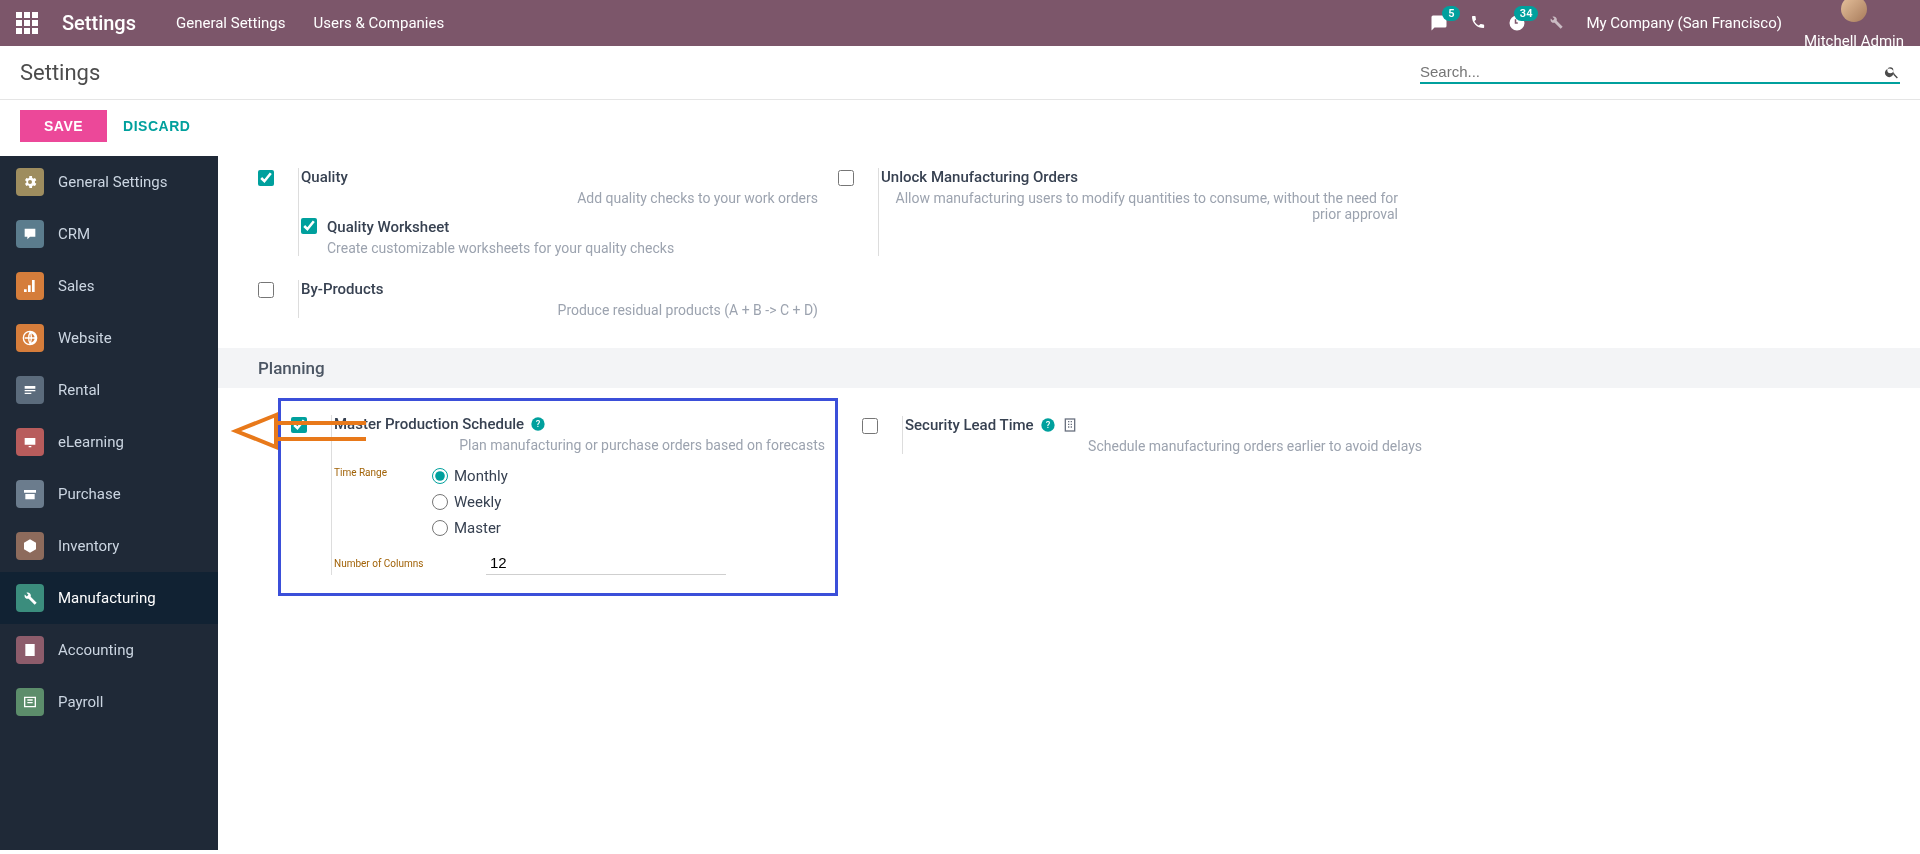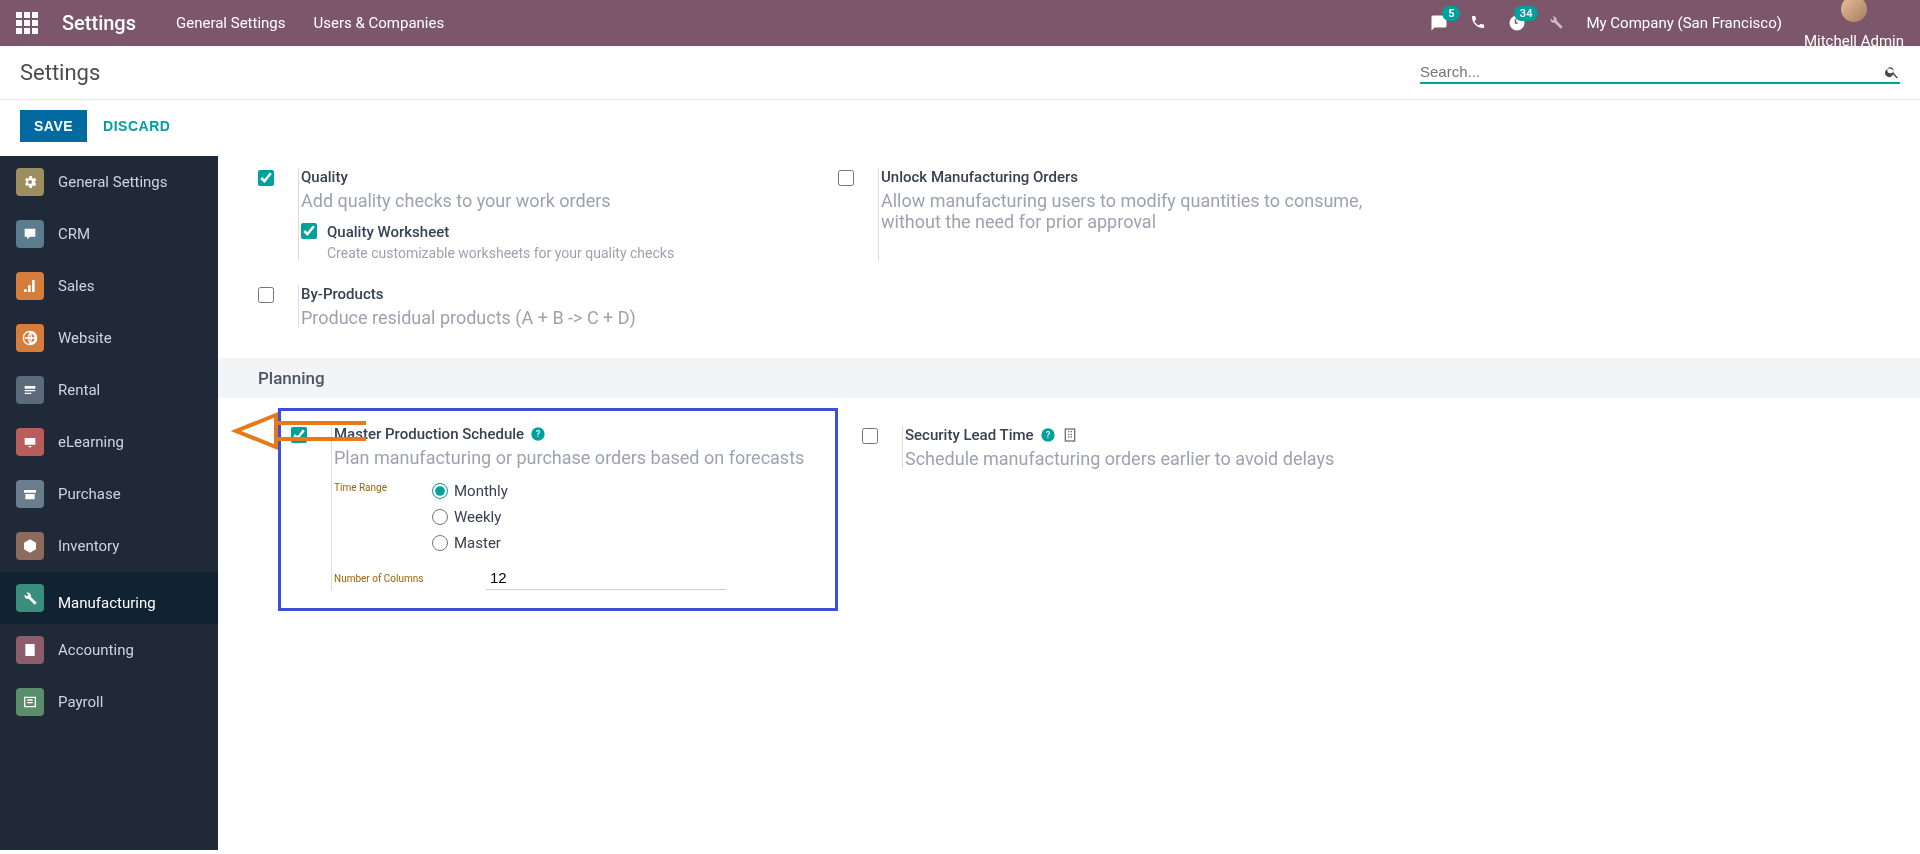--- a/index.html
+++ b/index.html
@@ -22,30 +22,30 @@
   
   
   .ctrl { display: flex; align-items: center; padding: 14px 20px; gap: 16px; border-bottom: 1px solid #e5e5e5; }
   .crumb { font-size: 22px; color: #4c4c4c; flex: 0 0 auto; }
   .ctrl .spacer { flex: 1; }
   .search-wrap { display: flex; align-items: flex-end; border-bottom: 2px solid #00a09d; width: 480px; padding: 2px 0; }
   .search-wrap input { border: none; outline: none; flex: 1; font-size: 15px; background: transparent; }
   .search-ico { width: 16px; height: 16px; color: #4c4c4c; margin-left: 8px; }
   
   .btnrow { padding: 10px 20px 14px; display: flex; align-items: center; gap: 16px; }
-  .btn-save { background: #0369a1; color: #fff; border: none; padding: 8px 14px; font-weight: 700; font-size: 14px; letter-spacing: .5px; cursor: pointer; text-align: right; }
+  .btn-save { background: #ec4899; color: #fff; border: none; padding: 8px 24px; font-weight: 700; font-size: 14px; letter-spacing: .5px; cursor: pointer; text-align: right; }
   .btn-discard { color: #00a09d; background: none; border: none; font-weight: 600; font-size: 14px; letter-spacing: .5px; cursor: pointer; }
   
   
   .main { display: flex; height: calc(854px - 46px - 66px - 48px); }
   .sidebar { width: 218px; background: #1f2937; color: #cbd5e1; overflow-y: auto; position: relative; }
   .sidebar::-webkit-scrollbar { width: 8px; }
   .sidebar::-webkit-scrollbar-thumb { background: #4b5563; }
   .side-item { display: flex; align-items: center; gap: 14px; padding: 12px 16px; cursor: pointer; font-size: 15px; }
-  .side-item.active { background: #112233; color: #fff; align-items: flex-end; }
+  .side-item.active { background: #112233; color: #fff; }
   .side-ico { width: 28px; height: 28px; border-radius: 4px; display: flex; align-items: center; justify-content: center; flex-shrink: 0; }
   .ico-gear { background: #9e8d5f; }
   .ico-crm { background: #5b7c8d; }
   .ico-sales { background: #d57d3b; }
   .ico-rental { background: #5b6b7c; }
   .ico-web { background: #d67d3b; }
   .ico-elearn { background: #b85c5c; }
   .ico-purch { background: #6b7c8d; }
   .ico-inv { background: #8d6b5c; }
   .ico-mrp { background: #3b8d7d; }
@@ -55,21 +55,21 @@
   
   .content { flex: 1; background: #fff; overflow-y: auto; position: relative; padding: 0 0 30px 0; }
   .content::-webkit-scrollbar { width: 10px; }
   .content::-webkit-scrollbar-thumb { background: #ccc; }
   
   .section-row { display: flex; padding: 4px 30px 4px 30px; }
   .setting-box { flex: 1; display: flex; padding: 8px 10px; max-width: 580px; }
   .setting-chk { width: 40px; padding-top: 2px; }
   .setting-body { flex: 1; border-left: 1px solid #ddd; padding-left: 2px; }
   .setting-title { font-size: 15px; color: #374151; font-weight: 500; display:flex; align-items:center; gap:6px; }
-  .setting-desc { font-size: 18px; color: #9ca3af; margin-top: 4px; }
+  .setting-desc { font-size: 14px; color: #9ca3af; margin-top: 4px; text-align: right; }
   .sub-setting { margin-top: 12px; display:flex; align-items:flex-start; gap:10px; }
   .sub-setting .sub-label { font-size: 15px; font-weight: 500; }
   .sub-setting .sub-desc { font-size: 14px; color: #9ca3af; margin-top: 4px; }
   
   .section-header { background: #f3f4f6; padding: 10px 40px; font-size: 17px; color: #4b5563; font-weight: 500; margin-top: 18px; }
   
   .chk { width: 16px; height: 16px; accent-color: #00a09d; cursor:pointer; }
   .radio { width: 16px; height: 16px; accent-color: #00a09d; cursor:pointer; margin-right:6px; }
   
   .highlight-box { border: 3px solid #3b4fd9; margin: 6px 14px 6px 30px; }

